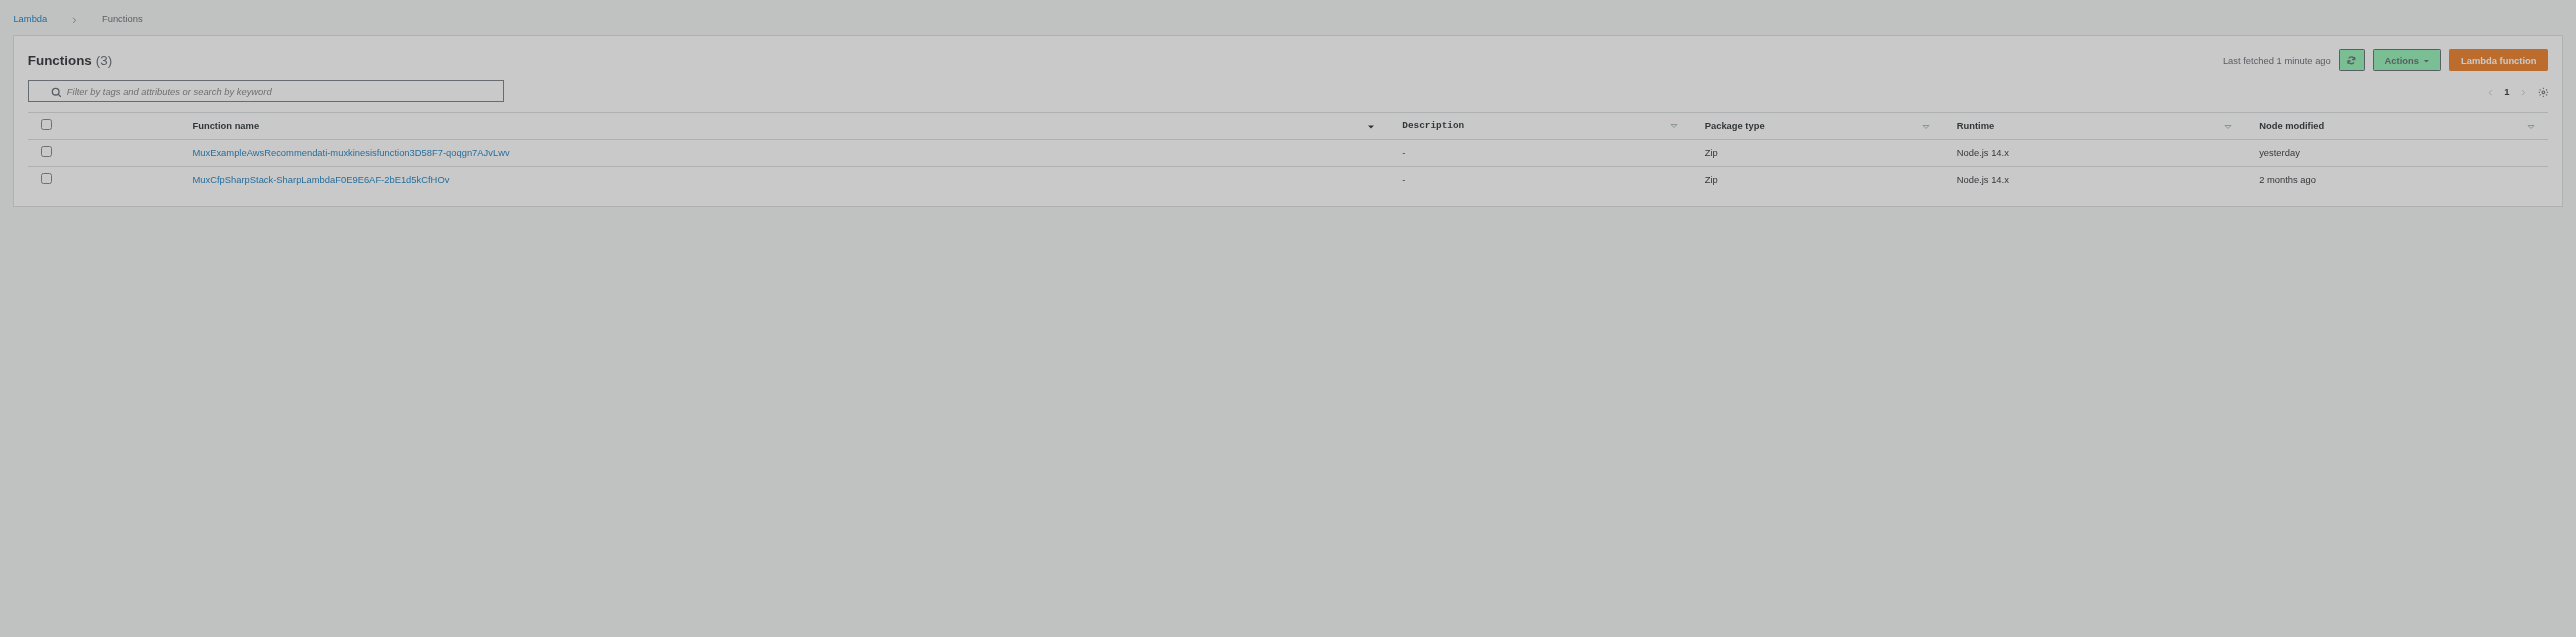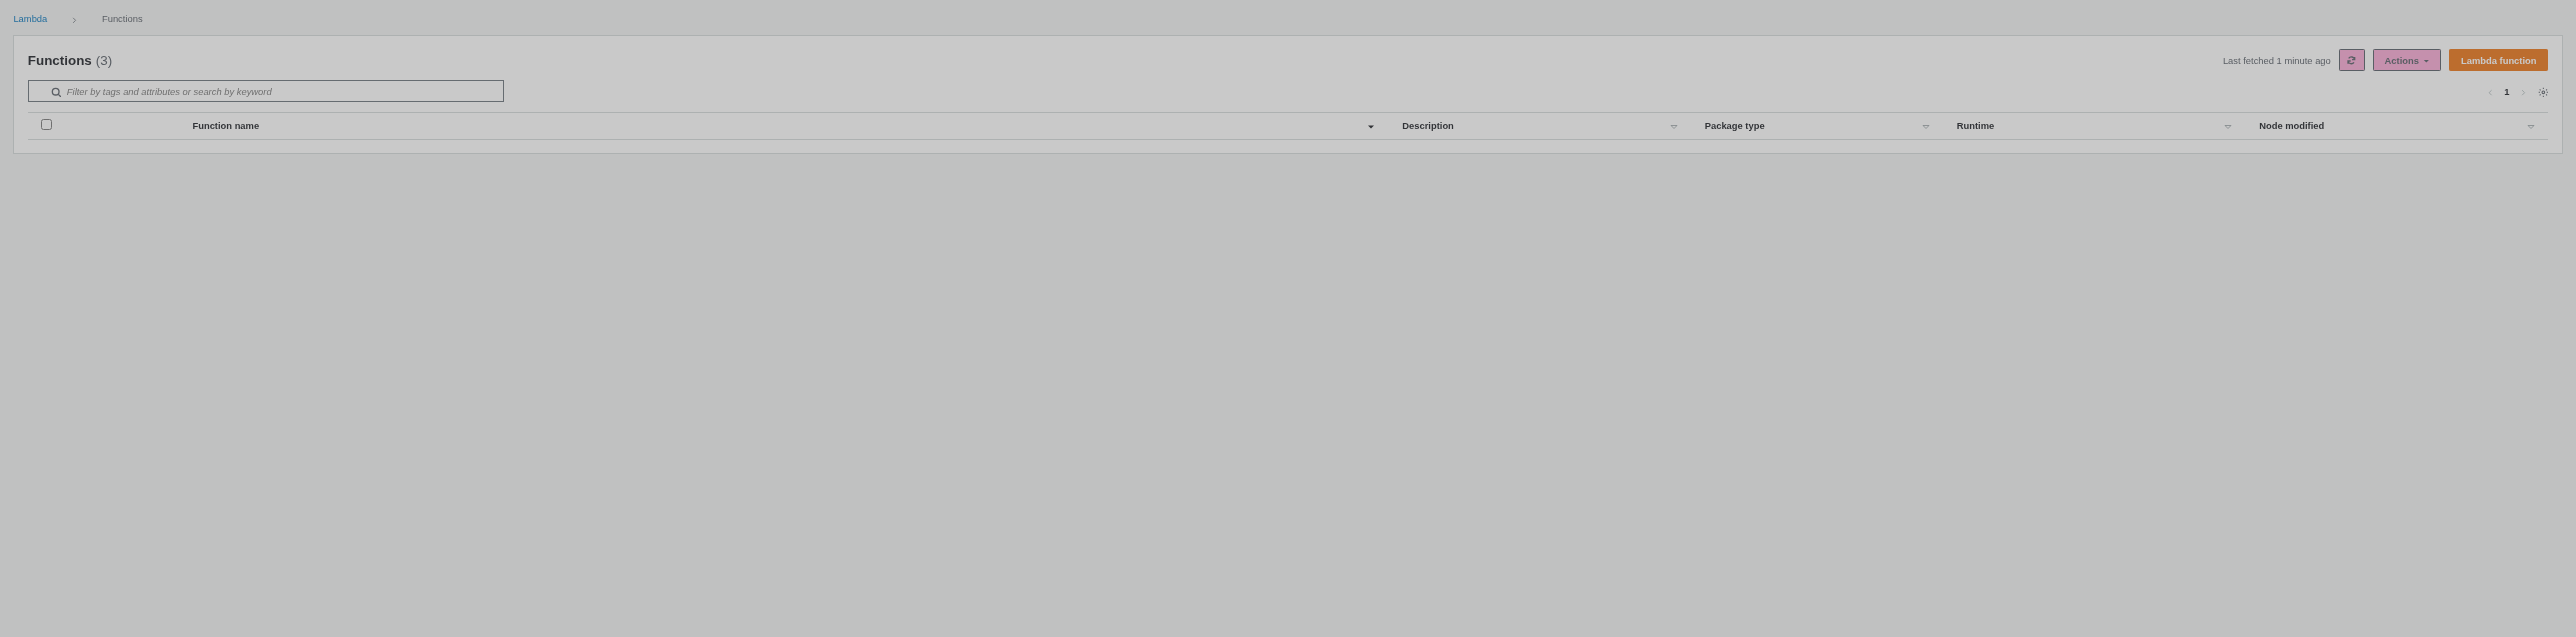--- a/index.html
+++ b/index.html
@@ -43,21 +43,21 @@
     .title { font-size: 13.4px; font-weight: 700; }
     .count { font-size: 13.4px; font-weight: 400; color: #545b64; }
     .actions-row { display: flex; align-items: center; gap: 8px; }
     .fetched { color: #545b64; font-size: 9.4px; }
     .btn {
       display: inline-flex;
       align-items: center;
       gap: 4px;
       padding: 4px 10.7px;
       border: 0.7px solid #545b64;
-      background: #f9a8d4;
+      background: #86efac;
       border-radius: 1.3px;
       font-size: 9.4px;
       font-weight: 700;
       cursor: pointer;
       color: #545b64;
       height: 21.5px;
     }
     .btn.icon-only { padding: 4px 6.7px; }
     .btn.primary {
       background: #ec7211;
@@ -135,21 +135,21 @@
       background: #fff;
       border-radius: 13.4px;
       padding: 4px 9.4px;
       margin: -4px -9.4px;
       box-shadow: 0 0 16px rgba(255,255,255,0.95);
       display: inline-block;
     }
     svg { display: inline-block; vertical-align: middle; }
     .checkbox-cell { width: 27px; }
     .col-name { width: 48%; }
-    .col-desc { width: 12%; }
+    .col-desc { width: 12%; font-family: Liberation Mono, monospace; }
     .col-pkg { width: 10%; }
     .col-runtime { width: 12%; text-align: center; }
     .col-mod { width: 12%; }
   </style>
 </head>
 <body>
 
 <div class="breadcrumb">
   <a href="#">Lambda</a>
   <span class="sep">
@@ -258,18 +258,34 @@
           <div class="th-content">
             <span>Node modified</span>
             <span class="filter-icon"><svg width="8" height="8" viewBox="0 0 16 16" fill="none" stroke="#879196" stroke-width="1.5">
                   <path d="M2 5l6 6 6-6z"></path>
                 </svg></span>
           </div>
         </th>
       </tr>
     </thead>
     <tbody id="table-body">
+        <tr>
+    <td class="checkbox-cell"><input type="checkbox" style=""></td>
+    <td><a href="#" class="link">MuxExampleAwsRecommendati-muxkinesisfunction3D58F7-qoqgn7AJvLwv</a></td>
+    <td>-</td>
+    <td>Zip</td>
+    <td>Node.js 14.x</td>
+    <td>yesterday</td>
+        </tr>
+        <tr>
+    <td class="checkbox-cell"><input type="checkbox" style=""></td>
+    <td><a href="#" class="link">MuxCfpSharpStack-SharpLambdaF0E9E6AF-2bE1d5kCfHOv</a></td>
+    <td>-</td>
+    <td>Zip</td>
+    <td>Node.js 14.x</td>
+    <td>2 months ago</td>
+        </tr>
       </tbody>
   </table>
 </div>
 
 <div class="overlay"></div>
 
 
 </body></html>

